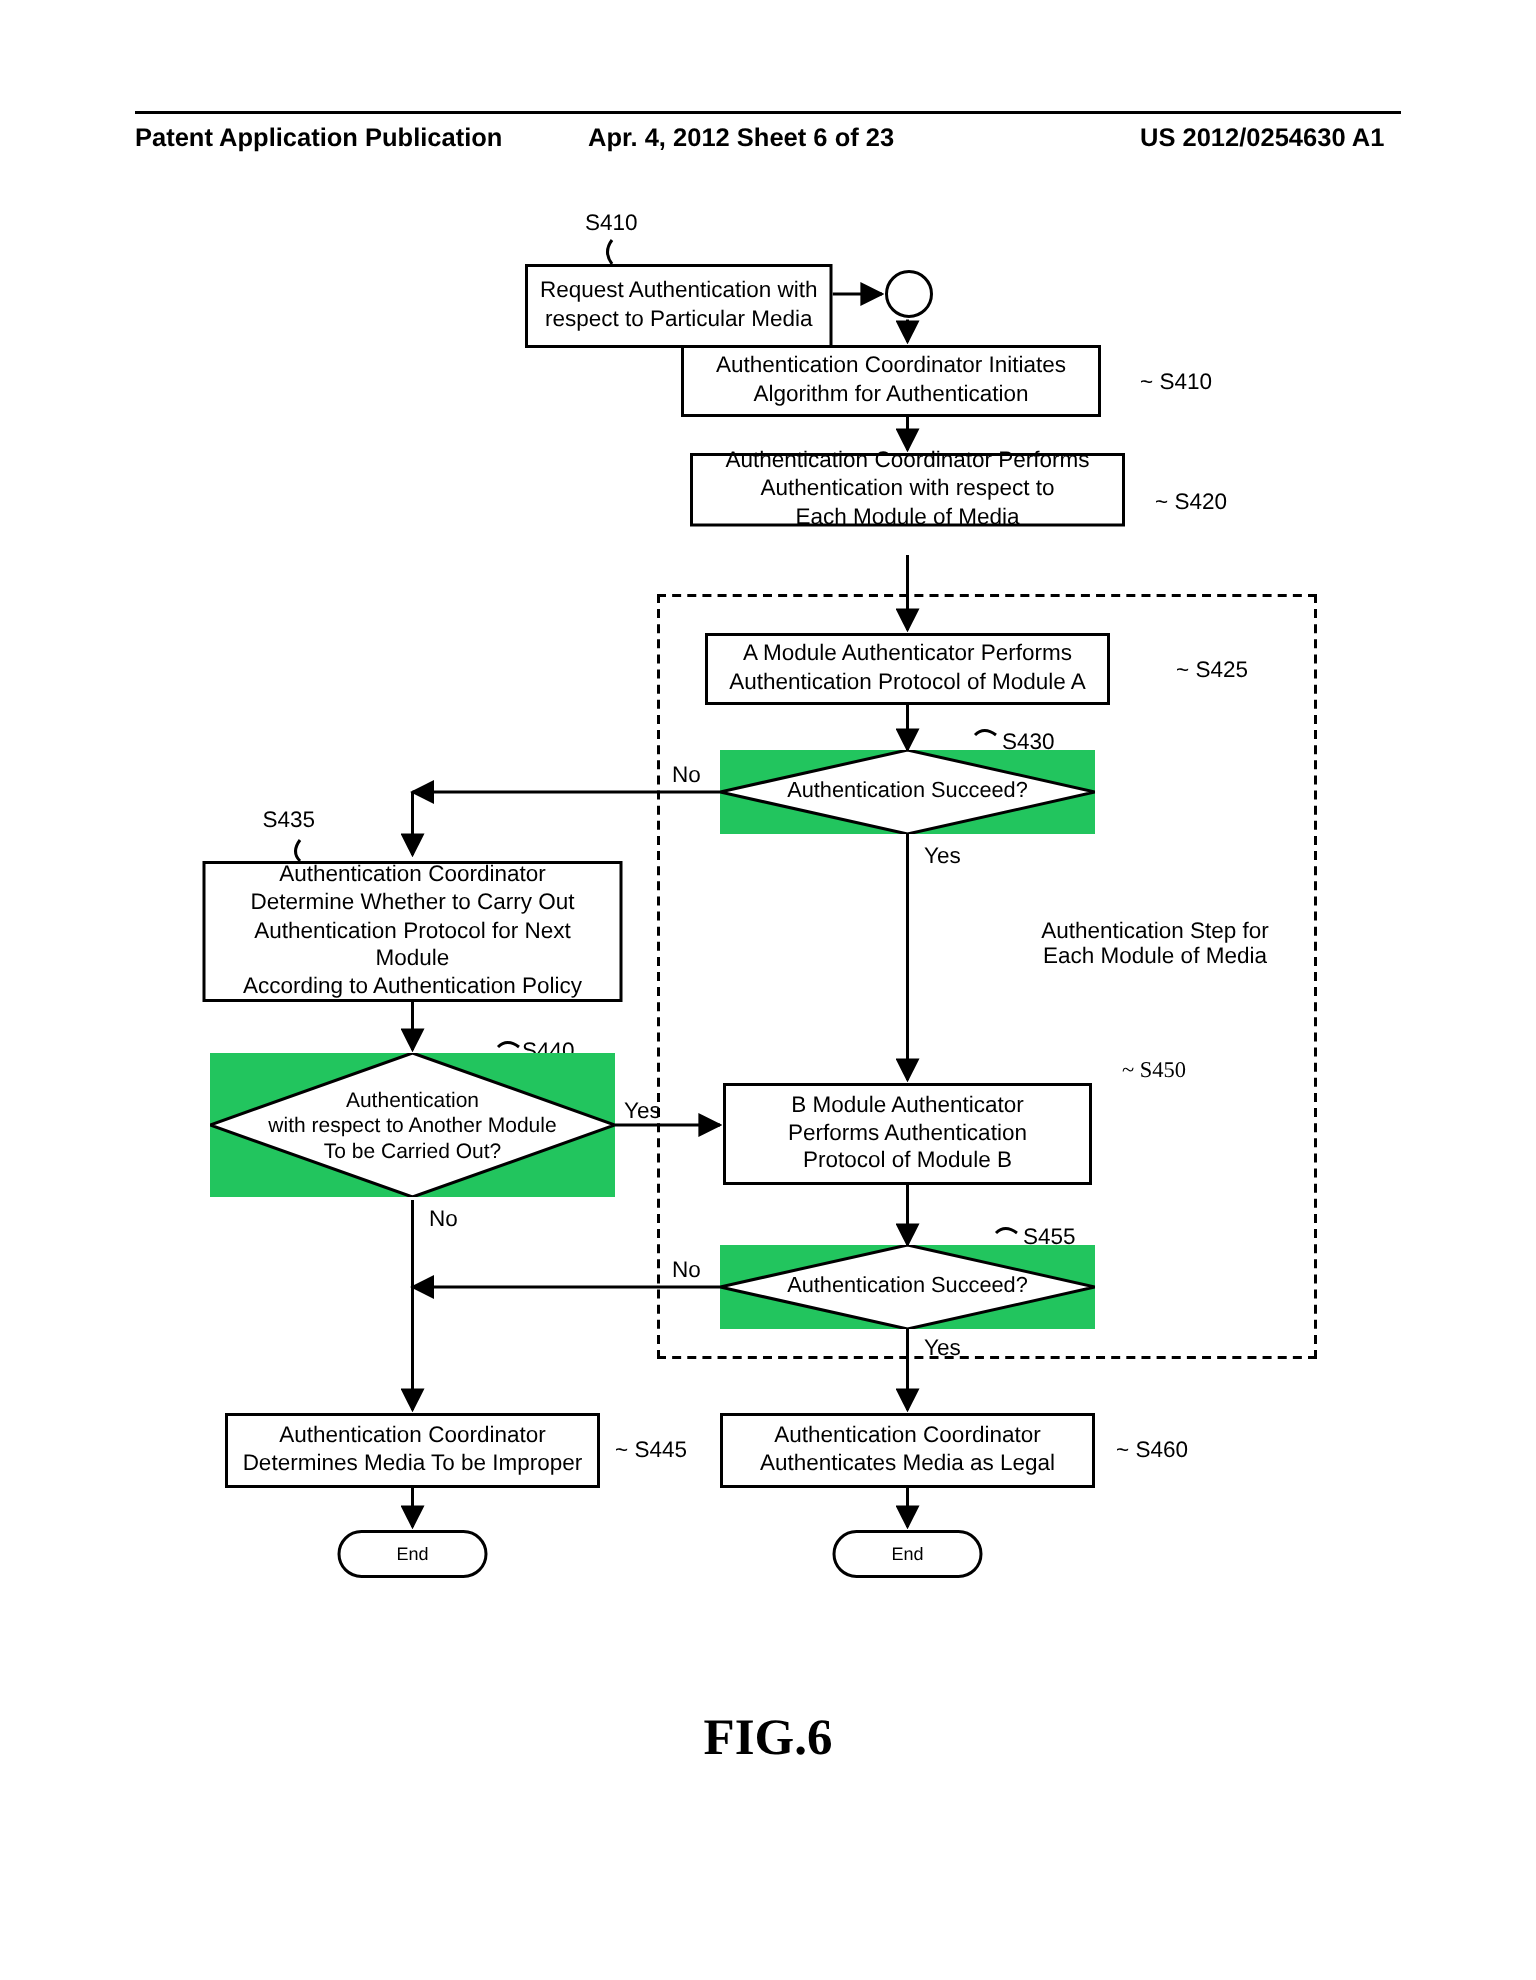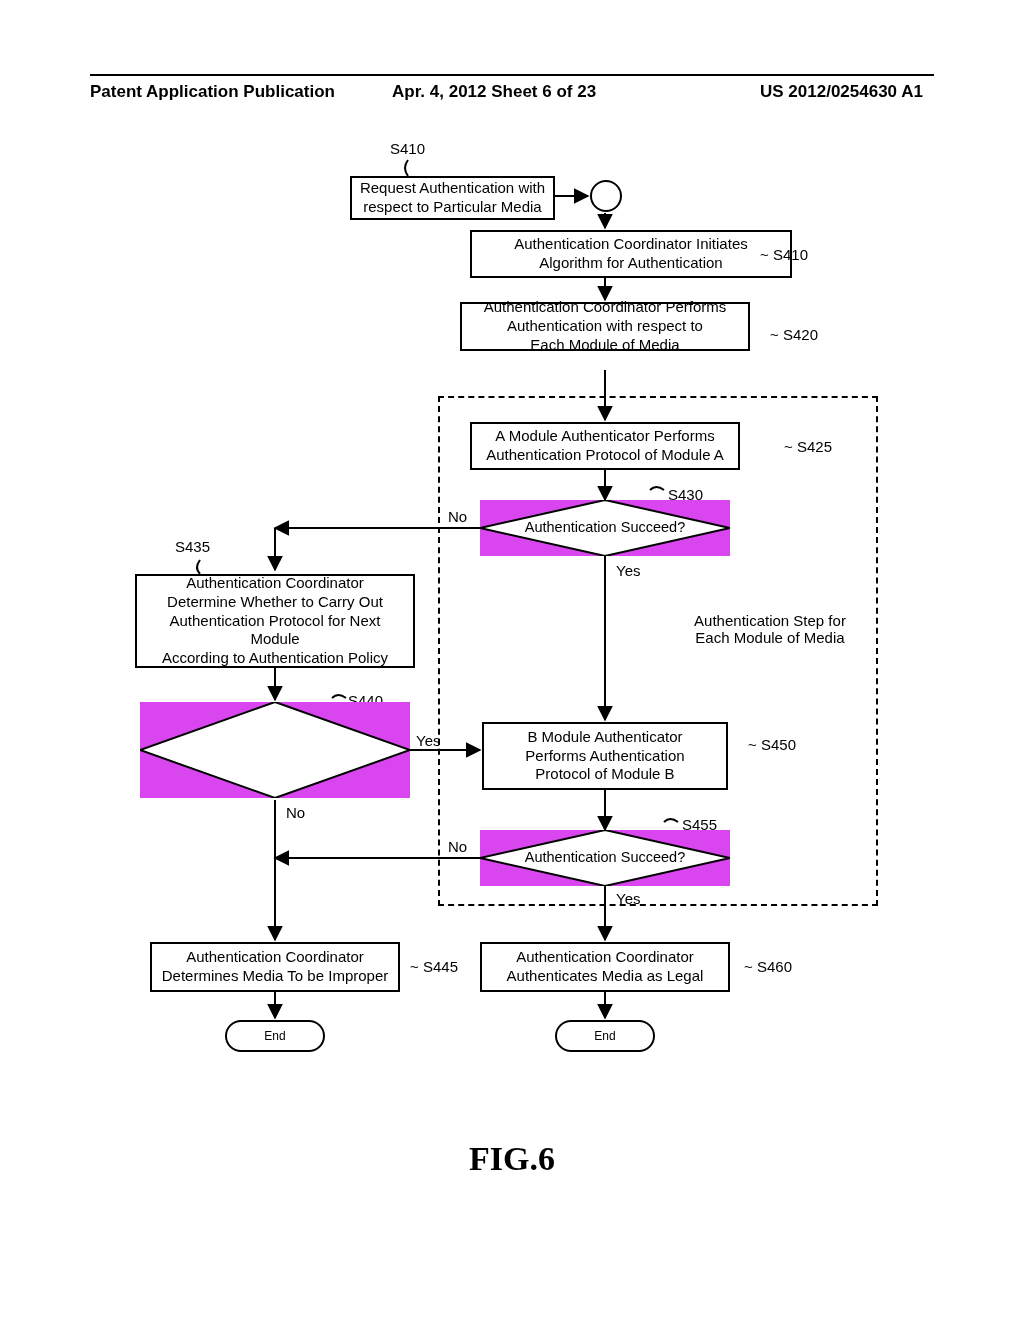--- a/index.html
+++ b/index.html
@@ -45,21 +45,21 @@
   }
   .label {
     position: absolute;
     font-size: 15px;
     text-align: right;
     white-space: nowrap;
   }
   .label.multiline { white-space: normal; text-align: center; }
   .diamond {
     position: absolute;
-    background: #d946ef;
+    background: #22c55e;
   }
   .diamond svg { position: absolute; top:0; left:0; }
   .diamond .dtxt {
     position: absolute;
     width: 100%;
     top: 50%;
     transform: translateY(-50%);
     text-align: center;
     font-size: 14.5px;
     line-height: 1.2;
@@ -158,28 +158,28 @@
 
     <line x1="605" y1="992" x2="605" y2="1018" stroke="#000" stroke-width="2" marker-end="url(#ah)"></line>
 
     <path d="M 332 698 q 6 -6 14 0" stroke="#000" fill="none" stroke-width="2"></path>
 
     <path d="M 650 490 q 6 -6 14 0" stroke="#000" fill="none" stroke-width="2"></path>
 
     <path d="M 664 822 q 6 -6 14 0" stroke="#000" fill="none" stroke-width="2"></path>
   </svg>
 
-  <div class="box" style="top:176px; left:350px; width:205px; height:44px;">
+  <div class="box" style="top:176px; left:350px; width:205px; height:56px;">
     <span style="white-space:pre-line;">Request Authentication with
 respect to Particular Media</span>
   </div>
 
   <div class="circle" style="top:180px; left:590px; width:32px; height:32px;"></div>
 
-  <div class="box" style="top:230px; left:470px; width:322px; height:48px;">
+  <div class="box" style="top:230px; left:454px; width:280px; height:48px;">
     <span style="white-space:pre-line;">Authentication Coordinator Initiates
 Algorithm for Authentication</span>
   </div>
   <div class="label" style="top:246px; left:760px;">~ <span>S410</span></div>
 
   <div class="box" style="top:302px; left:460px; width:290px; height:49px;">
     <span style="white-space:pre-line;">Authentication Coordinator Performs
 Authentication with respect to
 Each Module of Media</span>
   </div>
@@ -213,30 +213,35 @@
 Determine Whether to Carry Out
 Authentication Protocol for Next Module
 According to Authentication Policy</span>
   </div>
 
   <div class="label" style="top:692px; left:348px;"><span>S440</span></div>
   <div class="diamond" style="top:702px; left:140px; width:270px; height:96px;">
     <svg width="270" height="96">
         <polygon points="135,0 270,48 135,96 0,48" fill="#fff" stroke="#000" stroke-width="2"></polygon>
       </svg>
+    <div class="dtxt" style="font-size:14px;">
+      <span>Authentication</span><br>
+      <span>with respect to Another Module</span><br>
+      <span>To be Carried Out?</span>
+    </div>
   </div>
   <div class="label" style="top:732px; left:416px;">Yes</div>
   <div class="label" style="top:804px; left:286px;">No</div>
 
   <div class="box" style="top:722px; left:482px; width:246px; height:68px;">
     <span style="white-space:pre-line;">B Module Authenticator
 Performs Authentication
 Protocol of Module B</span>
   </div>
-  <div class="label" style="top:736px; left:748px;">~ <span>S450</span></div>
+  <div class="label" style="top:706px; left:748px;font-family:Liberation Serif, serif;">~ <span>S450</span></div>
 
   <div class="diamond" style="top:830px; left:480px; width:250px; height:56px;">
     <svg width="250" height="56">
         <polygon points="125,0 250,28 125,56 0,28" fill="#fff" stroke="#000" stroke-width="2"></polygon>
       </svg>
     <div class="dtxt">Authentication Succeed?</div>
   </div>
   <div class="label" style="top:816px; left:682px;"><span>S455</span></div>
   <div class="label" style="top:838px; left:448px;">No</div>
   <div class="label" style="top:890px; left:616px;">Yes</div>

